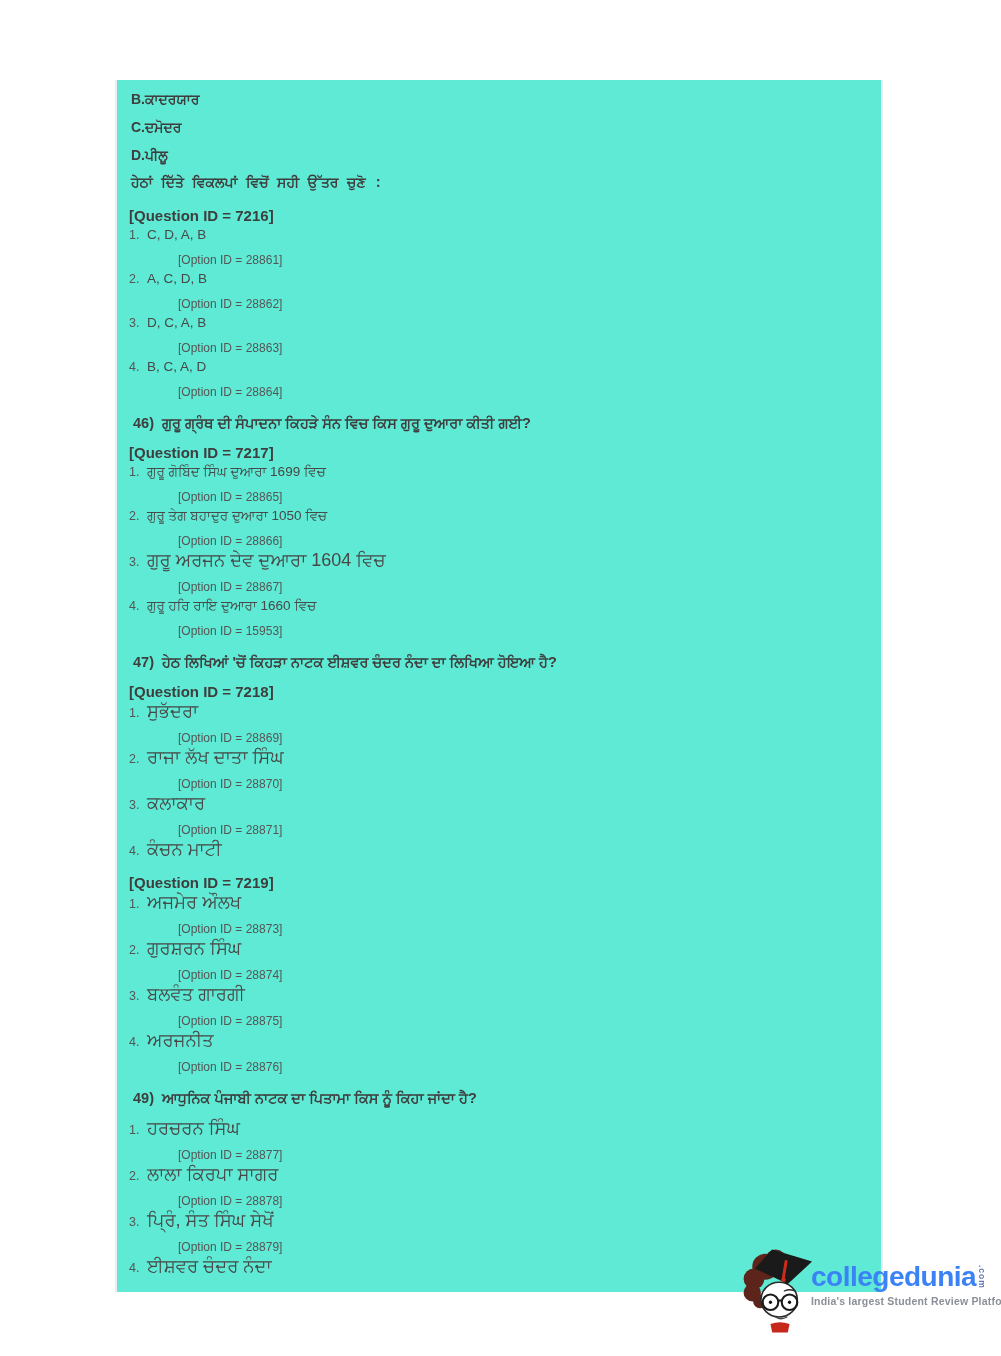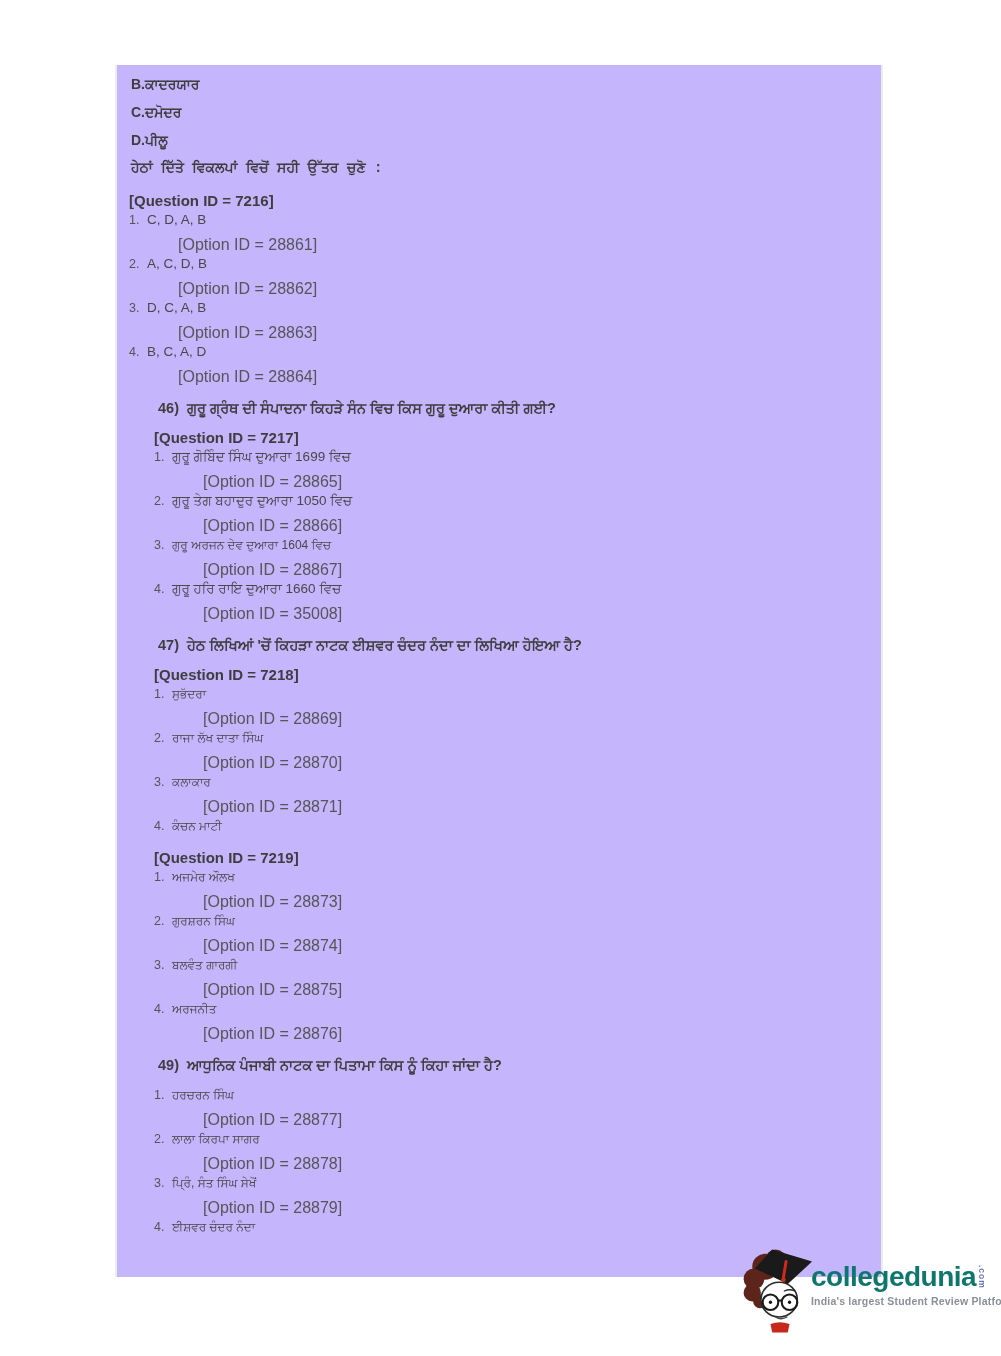--- a/index.html
+++ b/index.html
@@ -8,48 +8,48 @@
     background: #ffffff;
     width: 1001px;
     height: 1356px;
     font-family: "Liberation Sans", "DejaVu Sans", sans-serif;
     position: relative;
     overflow: hidden;
   }
   .page-card {
     position: absolute;
     left: 115px;
-    top: 65px;
+    top: 80px;
     width: 768px;
     height: 1212px;
     box-sizing: border-box;
     border-left: 2px solid #ededed;
     border-right: 2px solid #ededed;
-    background: #c4b5fd;
+    background: #5eead4;
   }
   .content {
     padding: 12px 20px 0 12px;
   }
   .lead-option {
     font-weight: bold;
     font-size: 14px;
     color: #3e3e3e;
     margin: 0 0 13px 2px;
     line-height: 15px;
   }
   .prompt {
     font-weight: bold;
     font-size: 14px;
     color: #3e3e3e;
     margin: 0 0 17px 2px;
     line-height: 15px;
     font-family: Liberation Mono, monospace;
   }
   .q-block { margin: 0; }
-  .q-gap { margin-top: 16px; margin-left: 25px; }
+  .q-gap { margin-top: 16px; }
   .q-title {
     font-weight: bold;
     font-size: 14.5px;
     color: #3e3e3e;
     margin: 0 0 14px 4px;
     line-height: 16px;
   }
   .q-title .q-num { margin-right: 8px; }
   .q-id {
     font-weight: bold;
@@ -64,23 +64,23 @@
     font-size: 13.5px;
     color: #484848;
     margin: 0 0 10px 0;
     line-height: 16px;
   }
   .opt-row .opt-num {
     flex: 0 0 18px;
     font-size: 12.5px;
     color: #555555;
   }
-  .opt-row.small .opt-text { font-size: 12px; }
+  .opt-row.small .opt-text { font-size: 18px; }
   .opt-id {
-    font-size: 16px;
+    font-size: 12px;
     color: #565656;
     margin: 0 0 4px 18px;
     line-height: 14px;
     padding-left: 31px;
   }
   .logo {
     position: absolute;
     left: 741px;
     top: 1245px;
     width: 256px;
@@ -166,21 +166,21 @@
         <div class="opt-id">[Option ID = 28866]</div>
         <div class="opt-row small">
           <span class="opt-num">3.</span>
           <span class="opt-text">ਗੁਰੂ ਅਰਜਨ ਦੇਵ ਦੁਆਰਾ 1604 ਵਿਚ</span>
         </div>
         <div class="opt-id">[Option ID = 28867]</div>
         <div class="opt-row">
           <span class="opt-num">4.</span>
           <span class="opt-text">ਗੁਰੂ ਹਰਿ ਰਾਇ ਦੁਆਰਾ 1660 ਵਿਚ</span>
         </div>
-        <div class="opt-id">[Option ID = 35008]</div>
+        <div class="opt-id">[Option ID = 15953]</div>
       </div>
       <div class="q-block q-gap">
         <div class="q-title"><span class="q-num">47)</span><span class="q-text">ਹੇਠ ਲਿਖਿਆਂ 'ਚੋਂ ਕਿਹੜਾ ਨਾਟਕ ਈਸ਼ਵਰ ਚੰਦਰ ਨੰਦਾ ਦਾ ਲਿਖਿਆ ਹੋਇਆ ਹੈ?</span></div>
         <div class="q-id">[Question ID = 7218]</div>
         <div class="opt-row small">
           <span class="opt-num">1.</span>
           <span class="opt-text">ਸੁਭੱਦਰਾ</span>
         </div>
         <div class="opt-id">[Option ID = 28869]</div>
         <div class="opt-row small">
@@ -276,18 +276,18 @@
     <circle cx="56" cy="63" r="1.9" fill="#111111"></circle>
 
     <path d="M50,50 Q56,47 62,50" fill="none" stroke="#2b2b2b" stroke-width="1.6" stroke-linecap="round"></path>
 
     <path d="M40,80 Q46,84 53,80" fill="none" stroke="#444444" stroke-width="1.6" stroke-linecap="round"></path>
 
     <path id="shirt" d="M34,88 Q45,84 56,88 L54,98 L36,98 Z" fill="#c6281b"></path>
   </svg>
   <div class="logo-text">
     <div class="brand-row">
-      <span class="brand" style="color: #0f766e;">collegedunia</span>
+      <span class="brand" style="color: #3b82f6;">collegedunia</span>
       <span class="domain" style="color: rgb(59, 84, 156);">.com</span>
     </div>
     <div class="tagline" style="color: rgb(138, 143, 152);">India's largest Student Review Platform</div>
   </div>
 </div>
 
 </body></html>

